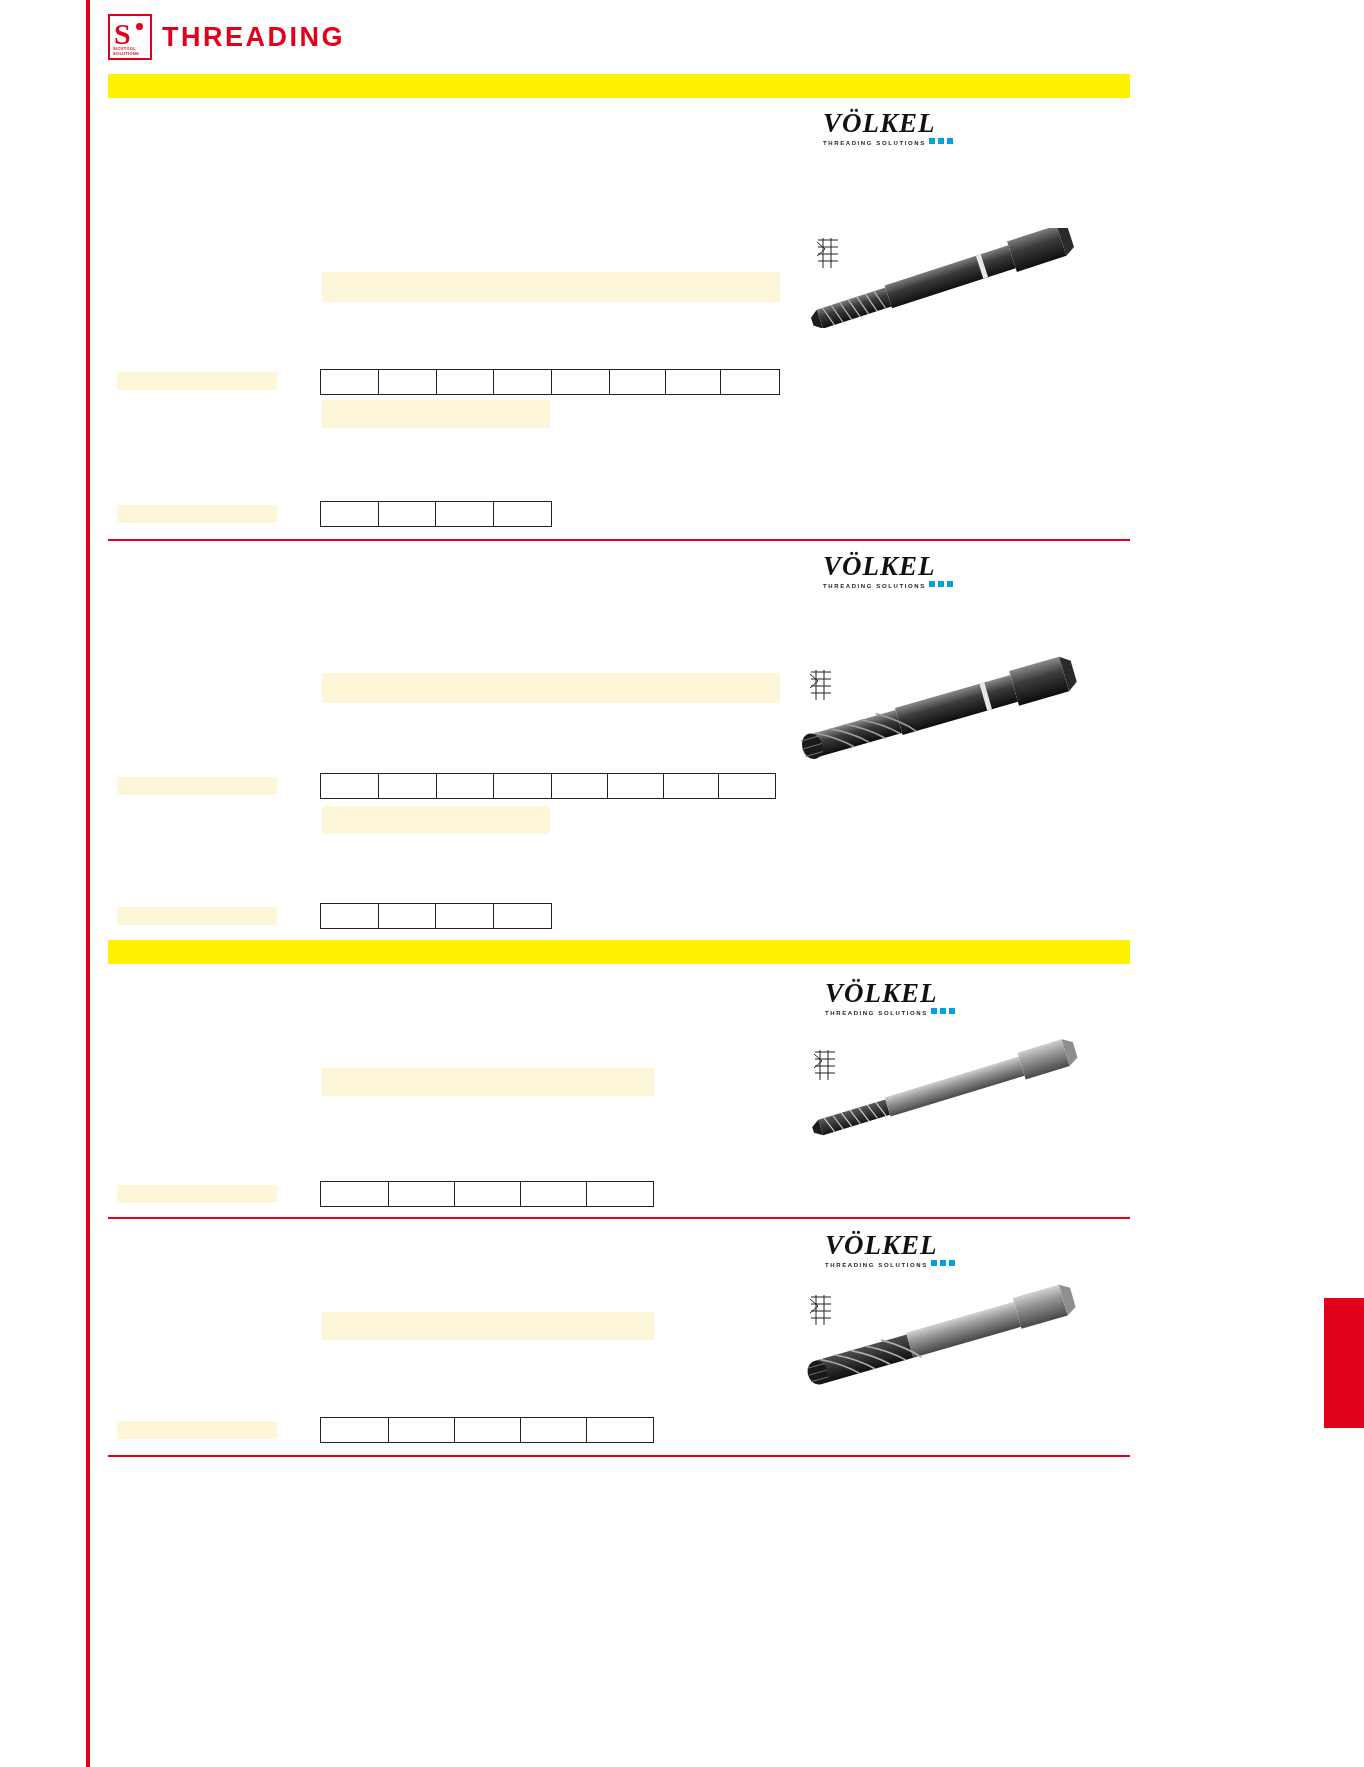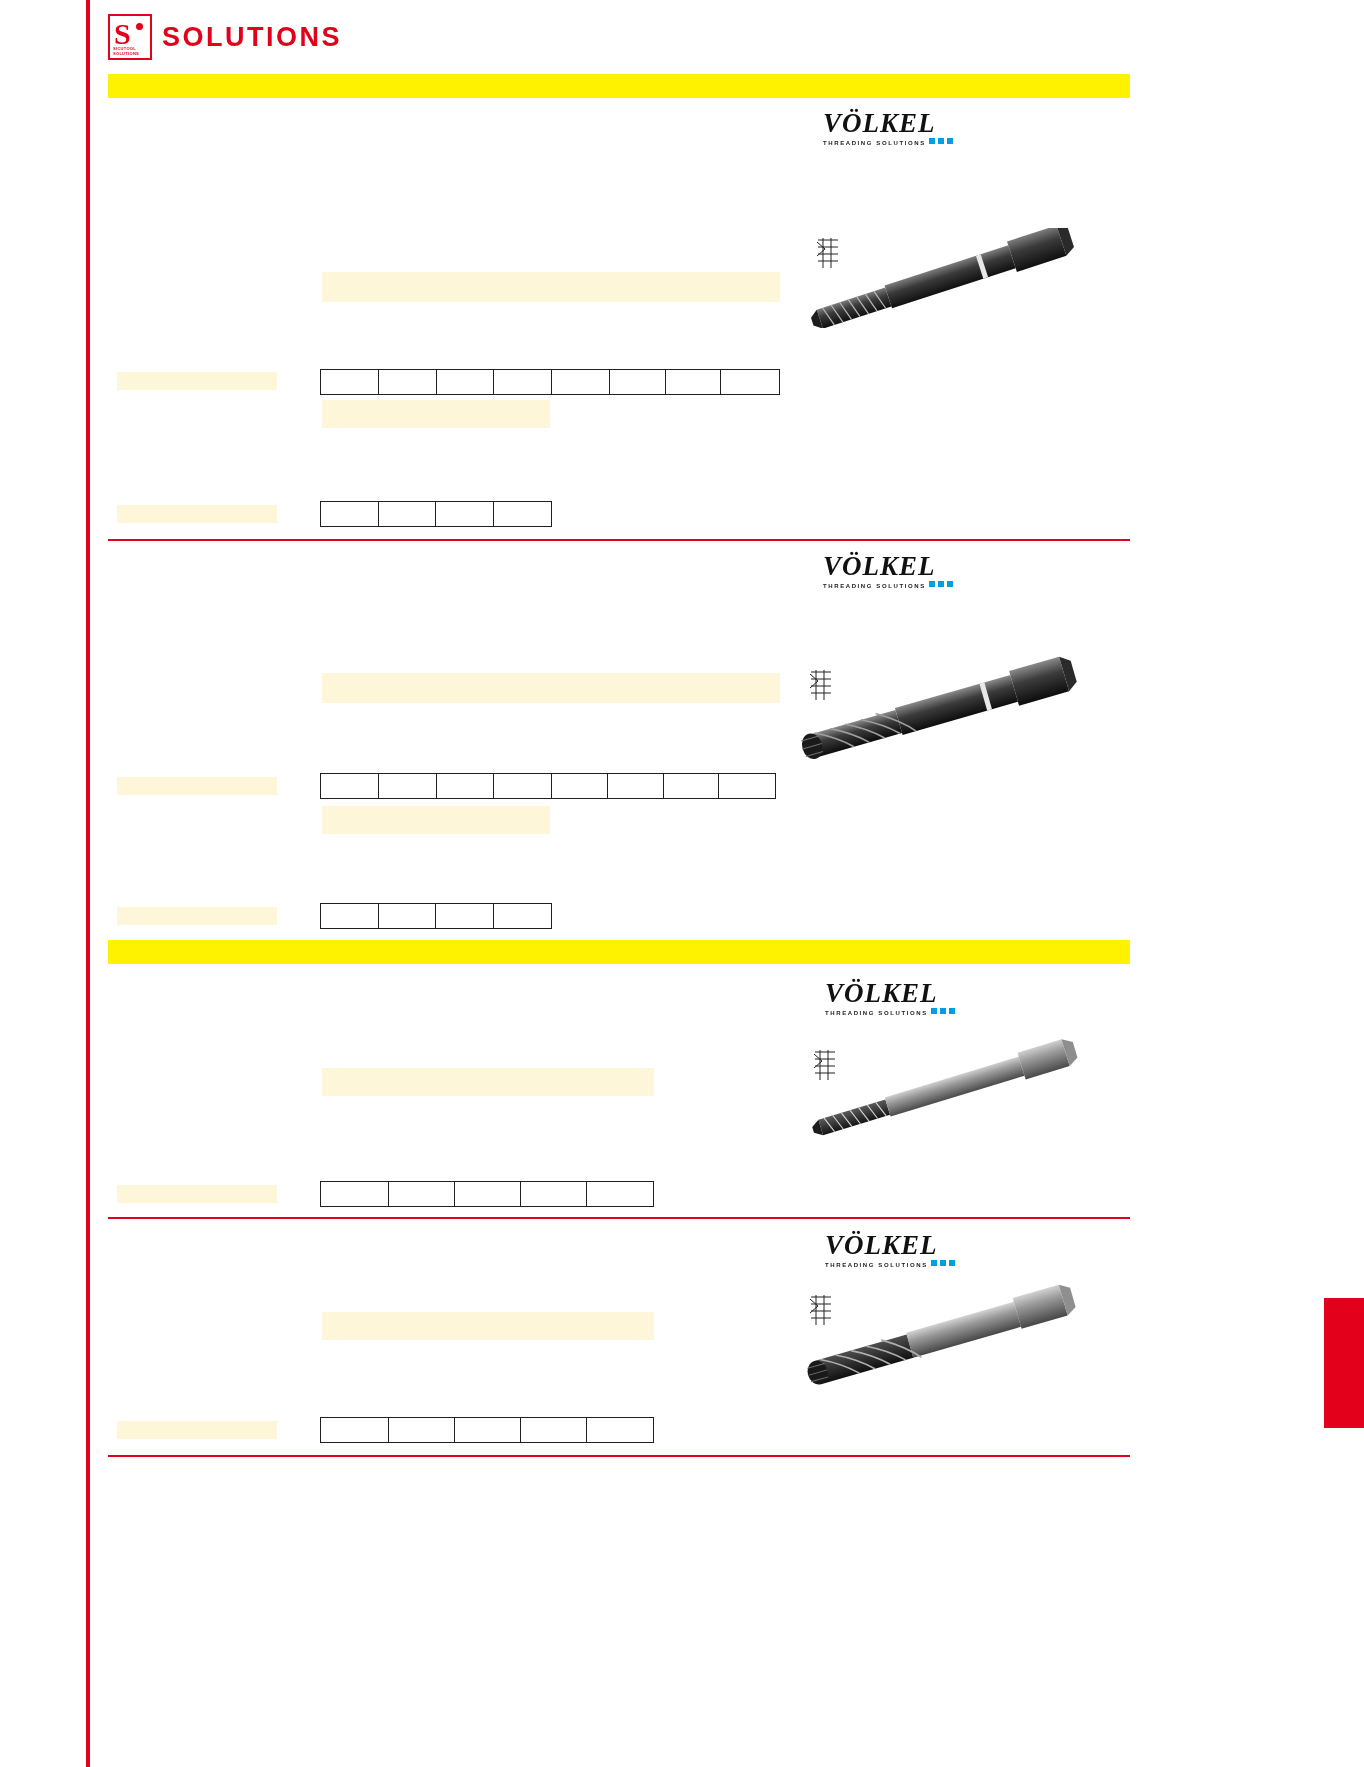--- a/index.html
+++ b/index.html
@@ -176,21 +176,21 @@
 <div class="page">
 
   <div class="left-rule"></div>
 
   <div class="logo-block">
     <div class="logo-mark">
       <span class="s">S</span>
       <span class="dot"></span>
       <span class="sub">SICUTOOL SOLUTIONS</span>
     </div>
-    <div class="logo-word">SOLUTIONS</div>
+    <div class="logo-word">THREADING</div>
   </div>
 
   <div class="bar-yellow" style="top:74px;"></div>
 
   <div class="volkel" style="left:823px; top:110px;">
     <div class="vk-word">VÖLKEL</div>
     <div class="vk-sub">
       <span>THREADING SOLUTIONS</span><span class="vk-sq" style="background:#00a0e0"></span><span class="vk-sq" style="background:#00a0e0"></span><span class="vk-sq" style="background:#00a0e0"></span>
     </div>
   </div>

